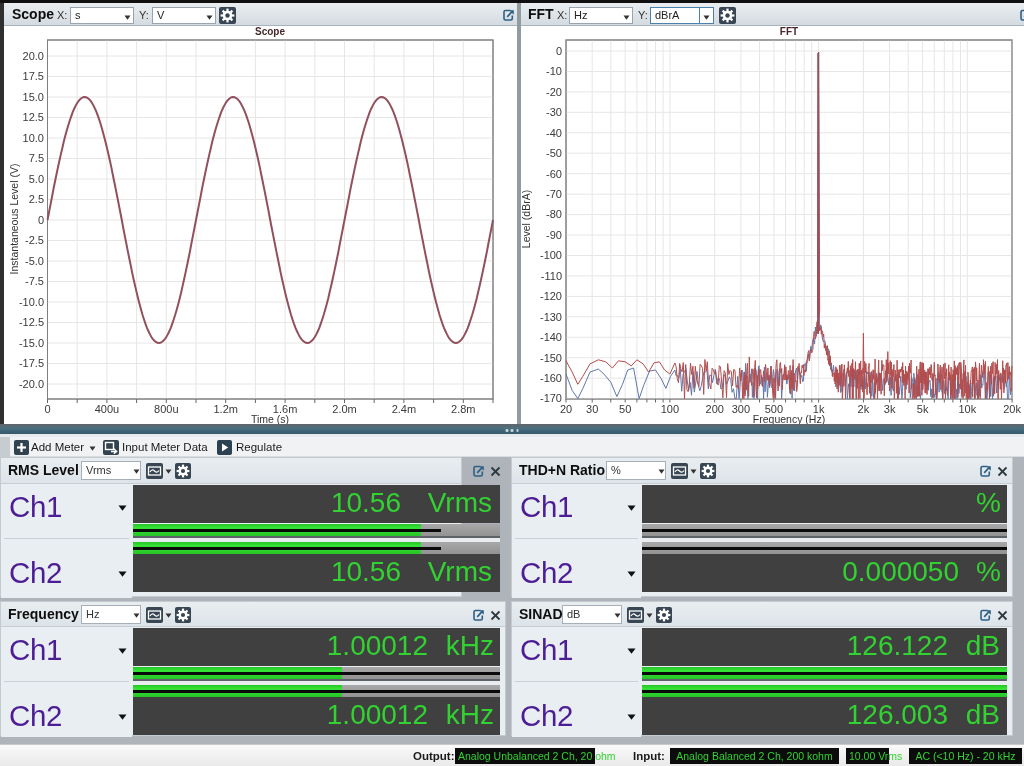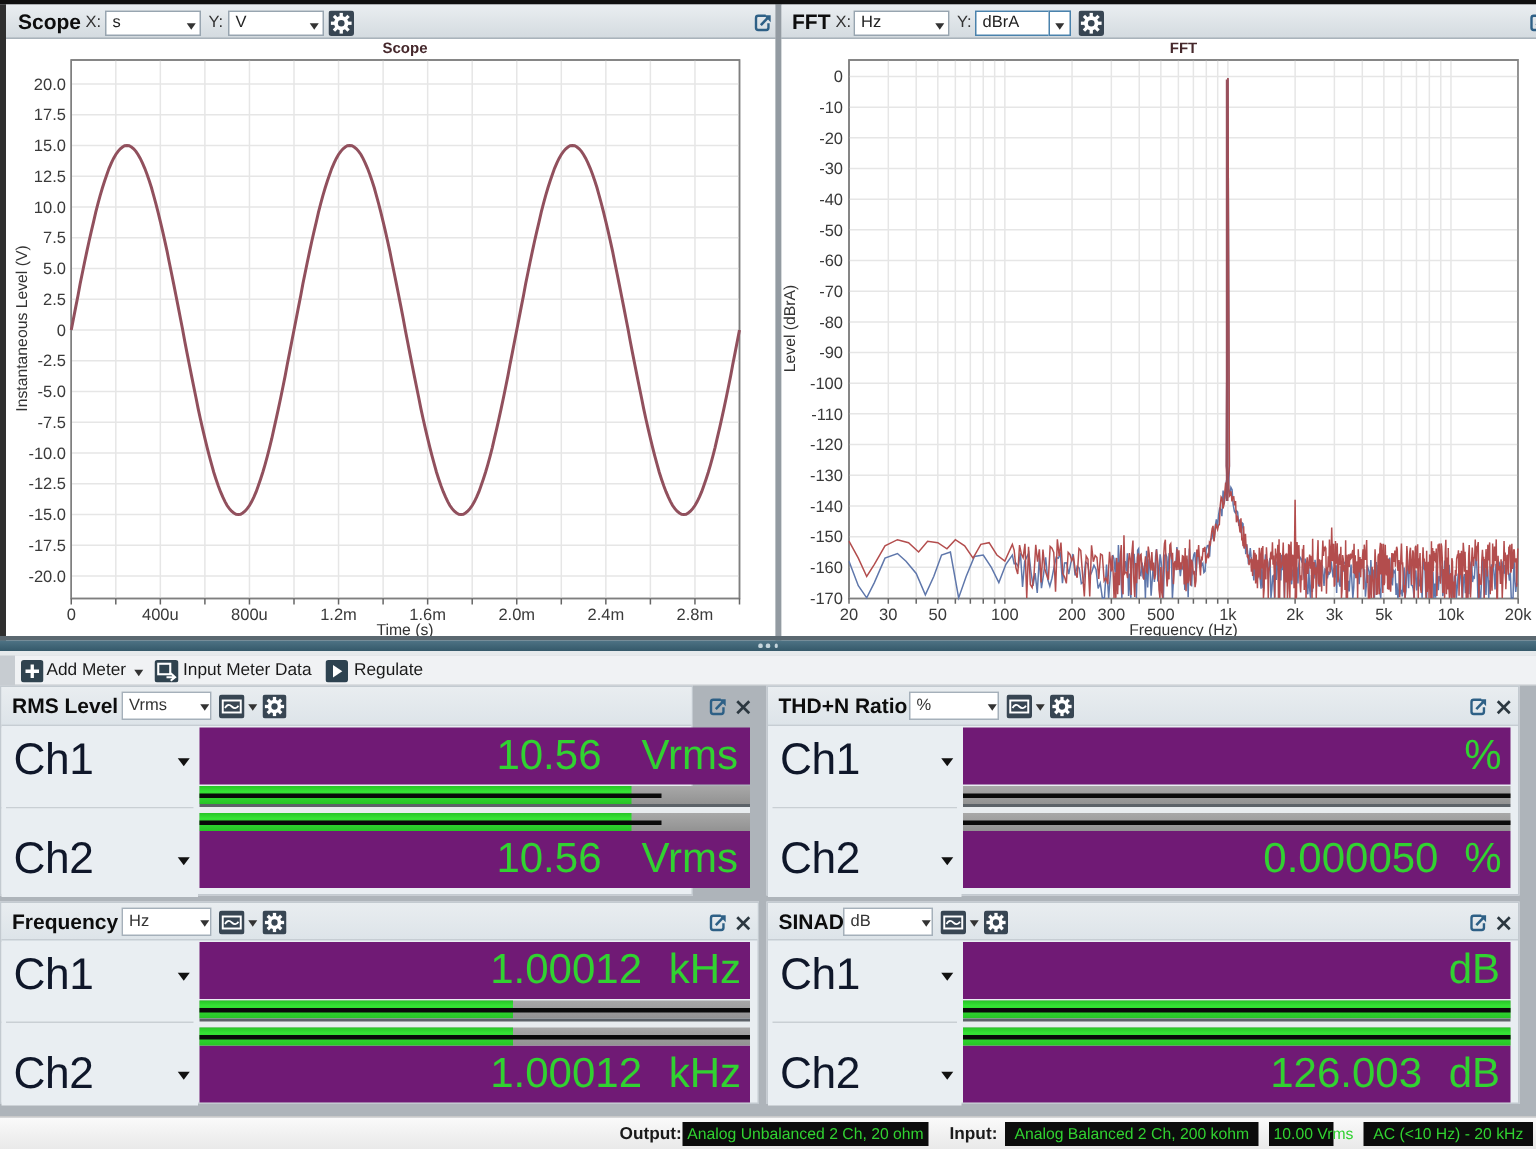--- a/index.html
+++ b/index.html
@@ -11,23 +11,23 @@
 .g { stroke:#e6e6e6; stroke-width:1; }
 .tk { stroke:#666; stroke-width:1; }
 .tl { font-family:"Liberation Sans",sans-serif; font-size:11px; fill:#3a3a3a; }
 .at { font-family:"Liberation Sans",sans-serif; font-size:10.5px; fill:#333; }
 .pt { font-family:"Liberation Sans",sans-serif; font-size:10px; font-weight:bold; fill:#46282c; }
 .mpanel { position:absolute; background:#e9eef2; border:1px solid #c3cad0; }
 .mhead { position:relative; background:linear-gradient(#e9edf0,#dde4e9); border-bottom:1px solid #c6cdd3; }
 .mtitle { position:absolute; left:7px; top:4px; font-size:14px; font-weight:bold; color:#0d0d0d; }
 .mcombo { position:absolute; top:3px; width:60px; height:19px; background:#fff; border:1px solid #a5b0ba; font-size:11px; color:#333; padding:2px 4px; }
 .chlab { position:absolute; left:0; background:#e9eef2; }
-.chtxt { position:absolute; left:8px; transform:translateY(-52%); font-size:29.5px; letter-spacing:-0.3px; color:#0f172a; }
+.chtxt { position:absolute; left:8px; transform:translateY(-52%); font-size:29.5px; letter-spacing:-0.3px; color:#4c1d95; }
 .chsep { position:absolute; left:3px; border-top:1px solid #c9cfd4; }
-.disp { position:absolute; background:#701a75; }
+.disp { position:absolute; background:#404040; }
 .dval { position:absolute; top:50%; transform:translateY(-52%); font-size:28px; color:#31d231; }
 .dunit { position:absolute; top:50%; transform:translateY(-52%); font-size:28px; color:#31d231; }
 .barc { position:absolute; height:12px; background:linear-gradient(#a8a8a8,#929292); }
 .barg { position:absolute; left:0; top:0; height:12px; background:linear-gradient(#27c427,#35e335 30%,#27c427); }
 .bars { position:absolute; left:0; top:4.5px; height:3px; background:#0a0a0a; }
 .barsep { position:absolute; height:6px; background:#e8ecef; border-top:2px solid #5c6268; }
 .sblack { position:absolute; background:#0c0c0c; height:16px; top:748px; }
 .sgreen { color:#31d231; font-size:10.5px; line-height:16px; padding:0 3px; white-space:nowrap; display:block; text-align:center; }
 .slab { position:absolute; top:750px; font-size:11.5px; color:#1a1a1a; }
 </style></head><body>
@@ -569,39 +569,40 @@
       <div class="chlab" style="top:80px;height:55px;width:129px"></div>
       <span class="chtxt" style="top:49.0px">Ch1</span>
       <span class="chtxt" style="top:115.0px">Ch2</span>
       <svg style="position:absolute;left:115px;top:46.0px" width="9" height="6">
         <path d="M0.5 0.5 L8.5 0.5 L4.5 5.8 Z" fill="#111"></path>
       </svg>
       <svg style="position:absolute;left:115px;top:112.0px" width="9" height="6">
         <path d="M0.5 0.5 L8.5 0.5 L4.5 5.8 Z" fill="#111"></path>
       </svg>
       <div class="disp" style="left:130px;top:26px;width:365px;height:38px">
+        <span class="dval" style="right:59px">126.122</span>
         <span class="dunit" style="right:7px">dB</span>
       </div>
       <div class="disp" style="left:130px;top:95px;width:365px;height:38px">
         <span class="dval" style="right:59px">126.003</span>
         <span class="dunit" style="right:7px">dB</span>
       </div>
       <div class="barc" style="left:130px;top:65px;width:365px">
         <div class="barg" style="width:100%"></div>
         <div class="bars" style="width:100%"></div>
       </div>
       <div class="barsep" style="left:130px;top:77px;width:365px"></div>
       <div class="barc" style="left:130px;top:83px;width:365px">
         <div class="barg" style="width:100%"></div>
         <div class="bars" style="width:100%"></div>
       </div>
     </div>
   <div class="abs" style="left:0;top:744px;width:1024px;height:22px;background:linear-gradient(#fafafa,#e9e9e9);border-top:1px solid #c9c9c9"></div>
   <span class="slab" style="left:413px;font-weight:bold">Output:</span>
-  <div class="sblack" style="left:455px;width:164px">
+  <div class="sblack" style="left:455px;width:140px">
       <span class="sgreen">Analog Unbalanced 2 Ch, 20 ohm</span>
     </div>
   <span class="slab" style="left:633px;font-weight:bold">Input:</span>
   <div class="sblack" style="left:670px;width:169px">
       <span class="sgreen">Analog Balanced 2 Ch, 200 kohm</span>
     </div>
   <div class="sblack" style="left:846px;width:43px">
       <span class="sgreen">10.00 Vrms</span>
     </div>
   <div class="sblack" style="left:909px;width:113px">

